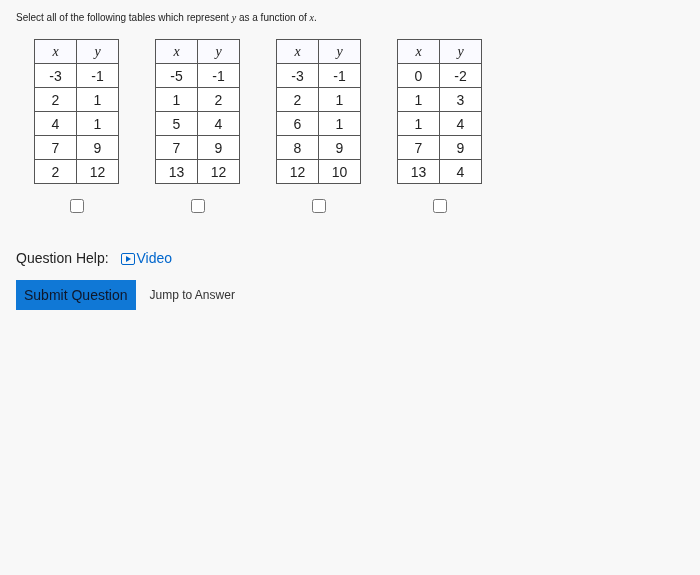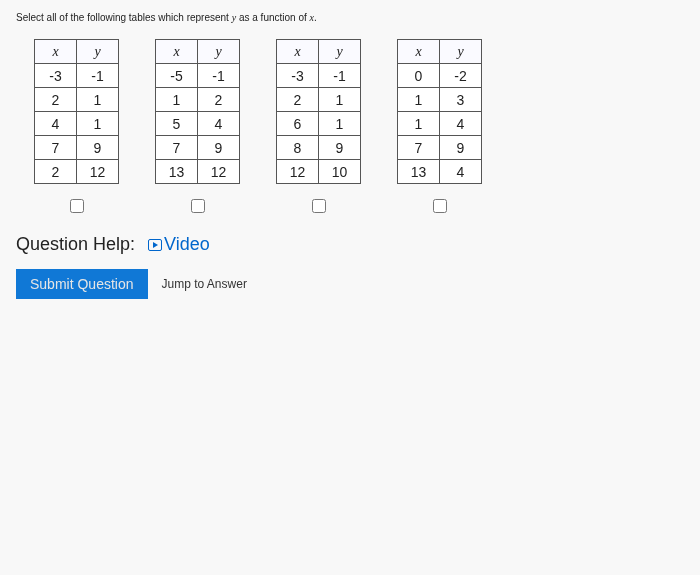--- a/index.html
+++ b/index.html
@@ -52,22 +52,22 @@
     }
     .cb-wrap {
       margin-top: 12px;
     }
     input[type="checkbox"] {
       width: 14px;
       height: 14px;
       cursor: pointer;
     }
     .help-row {
-      margin-top: 18px;
-      font-size: 18px;
+      margin-top: 34px;
+      font-size: 14px;
     }
     .video-link {
       color: #0066cc;
       cursor: pointer;
       margin-left: 8px;
     }
     .video-icon {
       display: inline-block;
       width: 14px;
       height: 12px;
@@ -87,23 +87,23 @@
       border-bottom: 3px solid transparent;
     }
     .btn-row {
       margin-top: 14px;
       display: flex;
       gap: 14px;
       align-items: center;
     }
     .submit-btn {
       background: #1078d6;
-      color: #e5e5e5;
+      color: #0f172a;
       border: none;
-      padding: 7px 14px;
+      padding: 7px 8px;
       font-size: 14px;
       cursor: pointer;
     }
     .jump-link {
       color: #333;
       font-size: 12px;
       cursor: pointer;
     }
   </style>
 </head>

